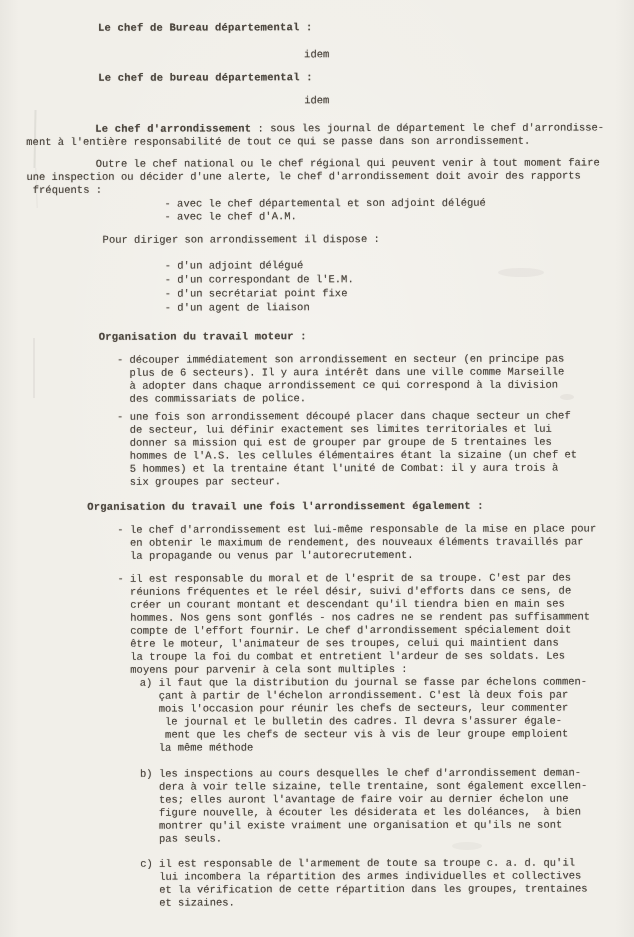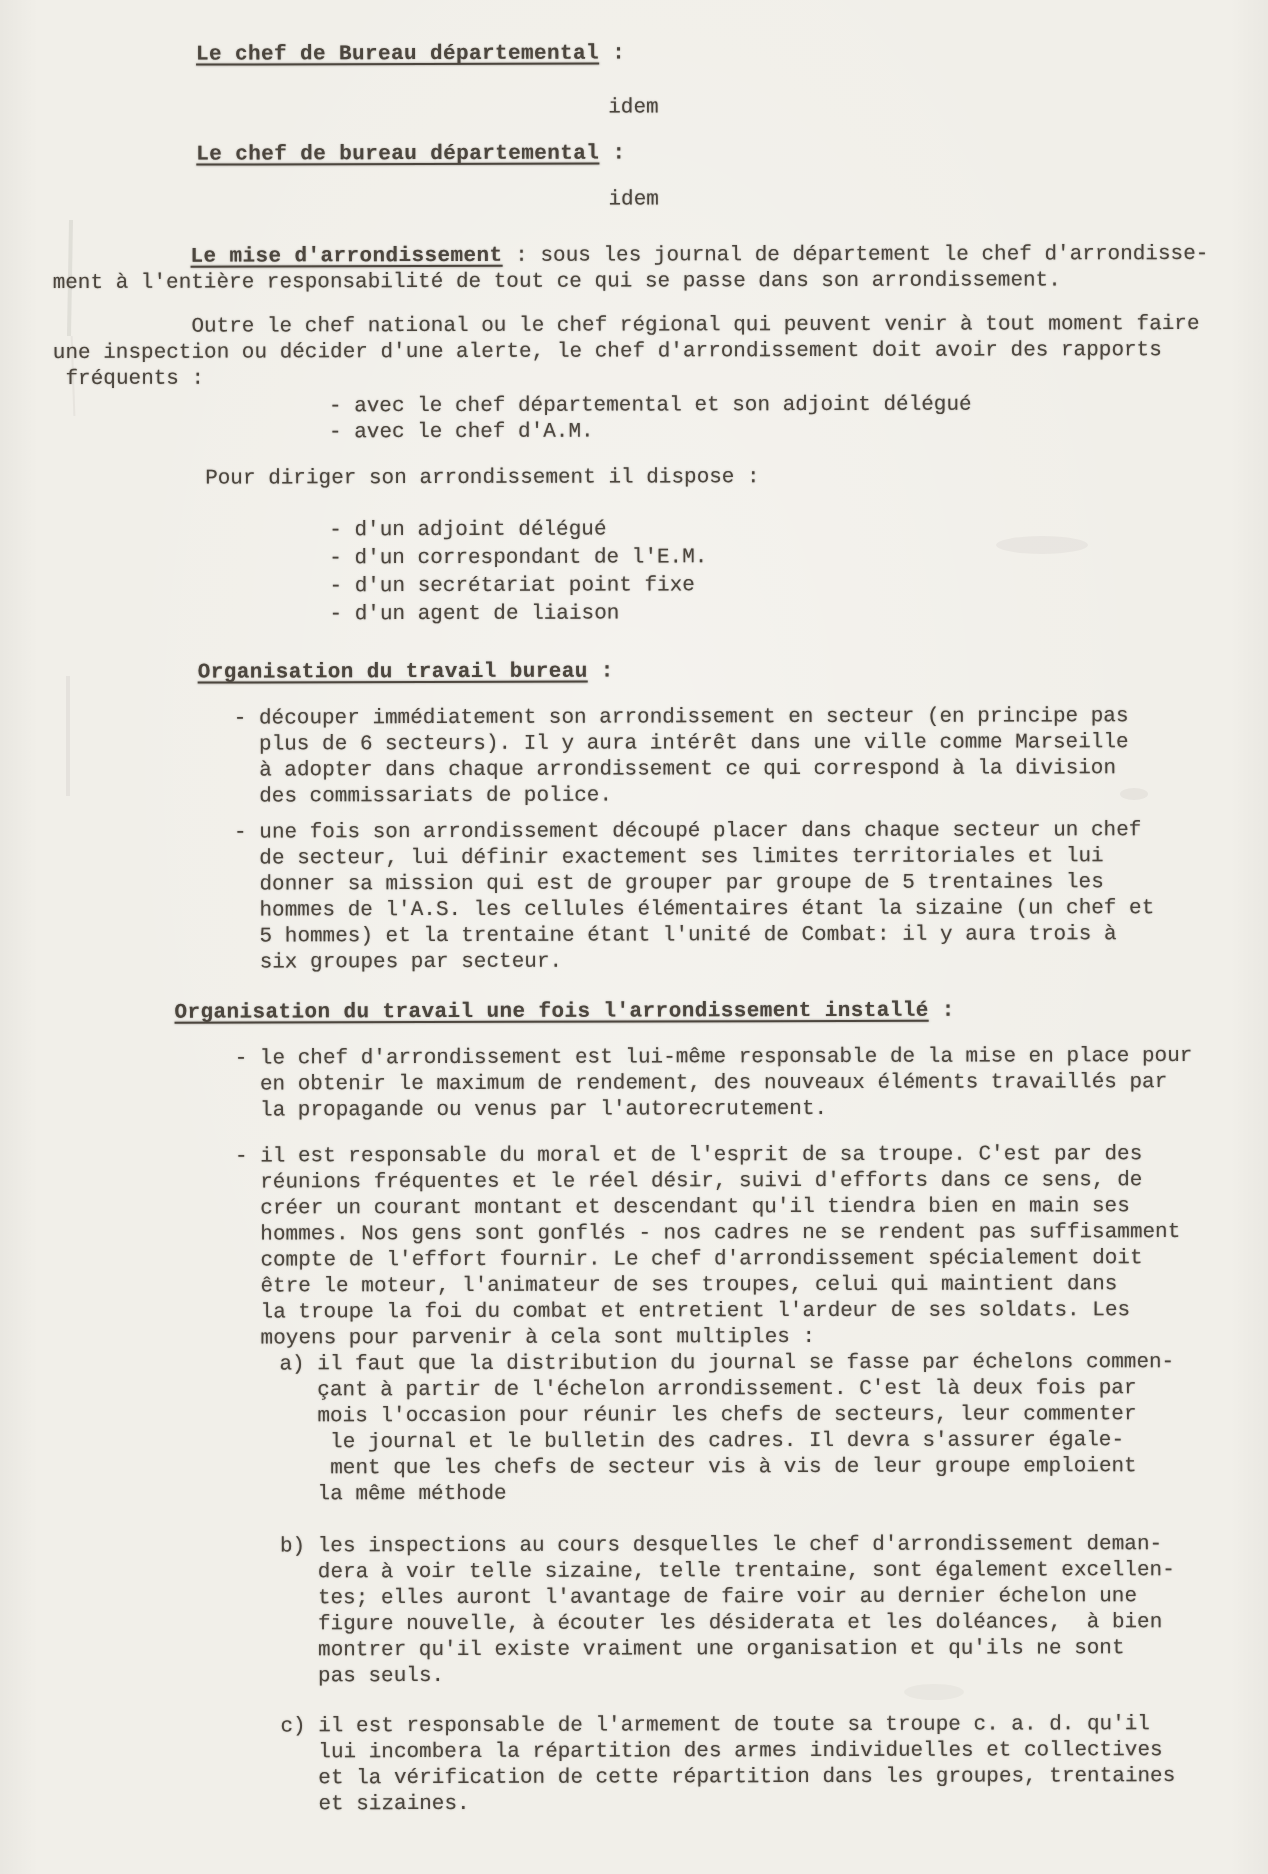--- a/index.html
+++ b/index.html
@@ -19,21 +19,21 @@
       linear-gradient(90deg, rgba(0,0,0,0.035) 0%, rgba(0,0,0,0) 3%, rgba(0,0,0,0) 97%, rgba(0,0,0,0.03) 100%),
       var(--bg,#f1efe9);
     color:var(--ink,#4c463e);
     font-size:10.5px;
     line-height:13px;
     text-shadow:0 0 0.8px rgba(76,70,62,0.55);
   }
   .doc{transform:rotate(-0.15deg);transform-origin:top left;}
   .blk{margin:0;white-space:pre-wrap;}
   .lines{display:block;white-space:pre-wrap;text-indent:0;}
-  .u{text-decoration:underline;text-decoration-thickness:1px;text-underline-offset:2px;}
+  .u{text-decoration-thickness:1px;text-underline-offset:2px;}
   .hd{font-weight:bold;letter-spacing:0.2px;}
 
   .h-bureau-1{margin-left:72px;margin-top:0;}
   .idem-1{margin-left:278px;margin-top:14px;}
   .h-bureau-2{margin-left:72px;margin-top:10px;}
   .idem-2{margin-left:278px;margin-top:10px;}
   .p-arrond{margin-top:15px;text-indent:69px;}
   .p-outre{margin-top:9px;}
   .l-rapports{margin-left:138px;margin-top:1px;}
   .p-diriger{margin-left:76px;margin-top:10px;}
@@ -70,51 +70,51 @@
   <div class="doc">
 
     <div class="blk hd h-bureau-1"><span class="u">Le chef de Bureau départemental</span><span> :</span></div>
 
     <div class="blk idem-1">idem</div>
 
     <div class="blk hd h-bureau-2"><span class="u">Le chef de bureau départemental</span><span> :</span></div>
 
     <div class="blk idem-2">idem</div>
 
-    <div class="blk p-arrond"><span class="u hd">Le mise d'arrondissement</span><span> : sous les journal de département le chef d'arrondisse-</span><span class="lines">ment à l'entière responsabilité de tout ce qui se passe dans son arrondissement.</span></div>
+    <div class="blk p-arrond"><span class="u hd">Le chef d'arrondissement</span><span> : sous les journal de département le chef d'arrondisse-</span><span class="lines">ment à l'entière responsabilité de tout ce qui se passe dans son arrondissement.</span></div>
 
     <div class="blk p-outre"><span class="lines">           Outre le chef national ou le chef régional qui peuvent venir à tout moment faire
 une inspection ou décider d'une alerte, le chef d'arrondissement doit avoir des rapports
  fréquents :</span></div>
 
     <div class="blk l-rapports"><span class="lines">- avec le chef départemental et son adjoint délégué
 - avec le chef d'A.M.</span></div>
 
     <div class="blk p-diriger">Pour diriger son arrondissement il dispose :</div>
 
     <div class="blk l-dispose"><span class="lines">- d'un adjoint délégué
 - d'un correspondant de l'E.M.
 - d'un secrétariat point fixe
 - d'un agent de liaison</span></div>
 
-    <div class="blk hd h-actuel"><span class="u">Organisation du travail bureau</span><span> :</span></div>
+    <div class="blk hd h-actuel"><span class="u">Organisation du travail moteur</span><span> :</span></div>
 
     <div class="blk b-decouper"><span class="lines">- découper immédiatement son arrondissement en secteur (en principe pas
   plus de 6 secteurs). Il y aura intérêt dans une ville comme Marseille
   à adopter dans chaque arrondissement ce qui correspond à la division
   des commissariats de police.</span></div>
 
     <div class="blk b-unefois"><span class="lines">- une fois son arrondissement découpé placer dans chaque secteur un chef
   de secteur, lui définir exactement ses limites territoriales et lui
   donner sa mission qui est de grouper par groupe de 5 trentaines les
   hommes de l'A.S. les cellules élémentaires étant la sizaine (un chef et
   5 hommes) et la trentaine étant l'unité de Combat: il y aura trois à
   six groupes par secteur.</span></div>
 
-    <div class="blk hd h-installe"><span class="u">Organisation du travail une fois l'arrondissement installé</span><span> :</span></div>
+    <div class="blk hd h-installe"><span class="u">Organisation du travail une fois l'arrondissement également</span><span> :</span></div>
 
     <div class="blk b-mise"><span class="lines">- le chef d'arrondissement est lui-même responsable de la mise en place pour
   en obtenir le maximum de rendement, des nouveaux éléments travaillés par
   la propagande ou venus par l'autorecrutement.</span></div>
 
     <div class="blk b-moral"><span class="lines">- il est responsable du moral et de l'esprit de sa troupe. C'est par des
   réunions fréquentes et le réel désir, suivi d'efforts dans ce sens, de
   créer un courant montant et descendant qu'il tiendra bien en main ses
   hommes. Nos gens sont gonflés - nos cadres ne se rendent pas suffisamment
   compte de l'effort fournir. Le chef d'arrondissement spécialement doit

